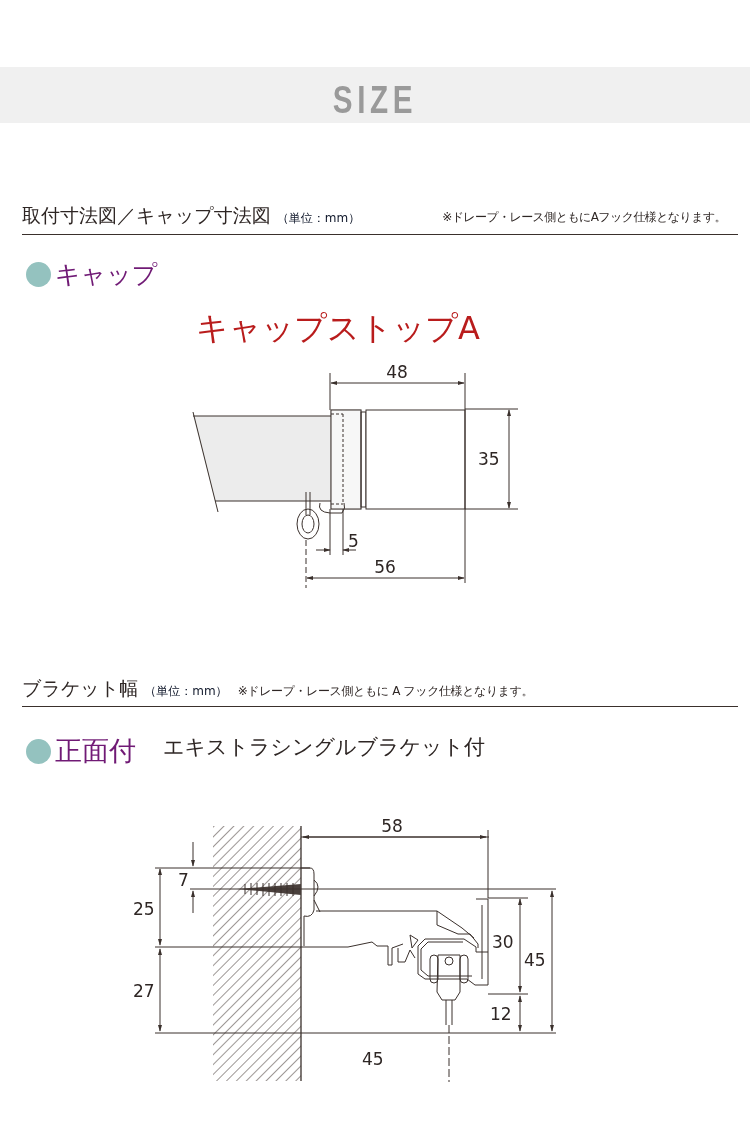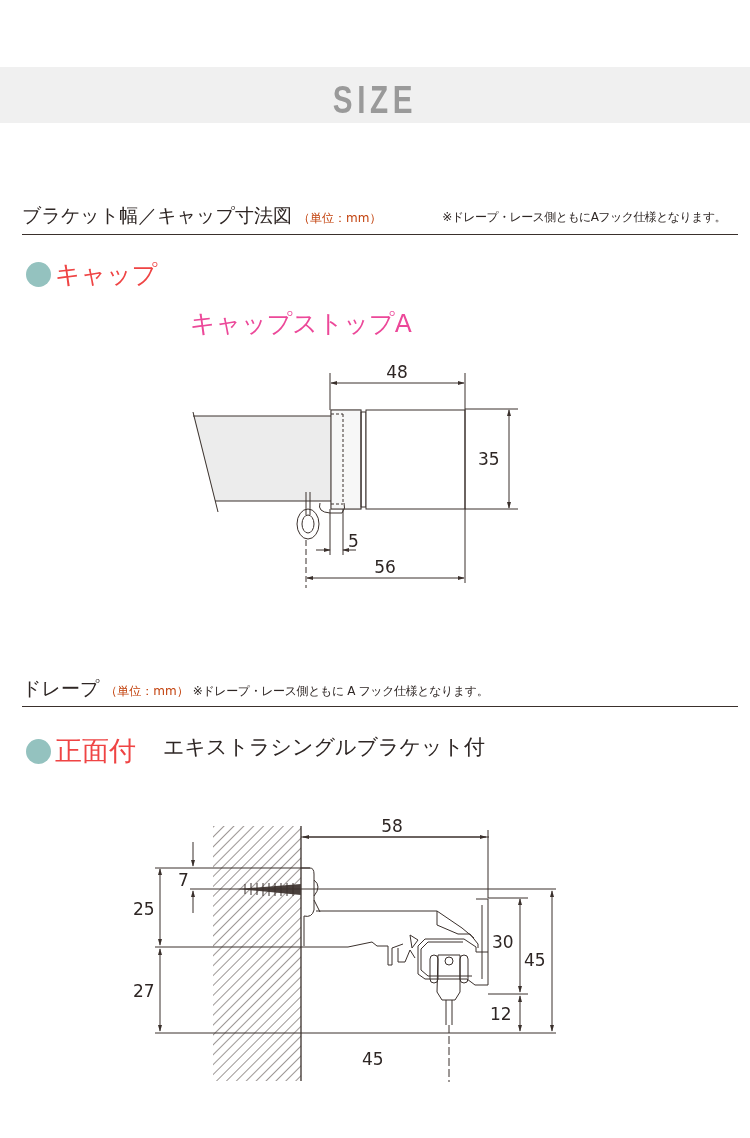--- a/index.html
+++ b/index.html
@@ -5,58 +5,58 @@
   html, body { margin:0; padding:0; background:#ffffff; }
   body { width:750px; height:1138px; position:relative; overflow:hidden;
          font-family:"DejaVu Sans", sans-serif; color:#3a302c; }
   .band { position:absolute; left:0; top:67px; width:750px; height:56px; background:#f0f0f0; }
   .band-title { position:absolute; left:0; right:0; top:12px; text-align:center;
          font-family:"Liberation Sans", sans-serif; font-weight:bold; font-size:38px;
          letter-spacing:6px; color:#9a9a9a; transform:scaleX(0.78); }
   .heading { position:absolute; left:22px; width:716px; border-bottom:1.5px solid #3a302c;
          white-space:nowrap; }
   .heading .main { font-size:19px; color:#2e2624; }
-  .heading .unit { font-size:12px; color:#c2410c; }
+  .heading .unit { font-size:12px; color:#0f172a; }
   .heading .note { font-size:12px; color:#2e2624; }
   .h1 { top:203px; height:31px; }
   .h1 .unit { margin-left:6px; }
   .h1 .note { position:absolute; right:12px; top:6px; letter-spacing:-0.6px; }
   .h2 { top:676px; height:30px; }
   .h2 .unit { margin-left:6px; }
-  .h2 .note { margin-left:4px; letter-spacing:-0.4px; }
-  .section { position:absolute; display:flex; align-items:center; color:#ef4444; }
+  .h2 .note { margin-left:10px; letter-spacing:-0.4px; }
+  .section { position:absolute; display:flex; align-items:center; color:#701a75; }
   .dot { width:25px; height:25px; border-radius:50%; background:#94c2bf; margin-right:4px; }
   .sec1 { left:26px; top:258px; font-size:25px; }
   .sec2 { left:26px; top:733px; font-size:27px;text-align:center; }
-  .product-title { position:absolute; left:190px; top:307px; font-size:25px; color:#ec4899; }
+  .product-title { position:absolute; left:196px; top:307px; font-size:32px; color:#b91c1c; }
   .bracket-desc { position:absolute; left:163px; top:735px; font-size:21px; color:#2e2624; line-height:25px; }
   svg { position:absolute; left:0; top:0; }
   .dim { font-family:"DejaVu Sans", sans-serif; font-size:17px; fill:#2e2624; }
 </style>
 </head>
 <body>
 
 <div class="band">
   <div class="band-title">SIZE</div>
 </div>
 
 <div class="heading h1">
-  <span class="main">ブラケット幅／キャップ寸法図</span><span class="unit">（単位：mm）</span>
+  <span class="main">取付寸法図／キャップ寸法図</span><span class="unit">（単位：mm）</span>
   <span class="note">※ドレープ・レース側ともにAフック仕様となります。</span>
 </div>
 
 <div class="section sec1">
   <span class="dot"></span>
   <span>キャップ</span>
 </div>
 
 <div class="product-title">キャップストップA</div>
 
 <div class="heading h2">
-  <span class="main">ドレープ</span><span class="unit">（単位：mm）</span><span class="note">※ドレープ・レース側ともに A フック仕様となります。</span>
+  <span class="main">ブラケット幅</span><span class="unit">（単位：mm）</span><span class="note">※ドレープ・レース側ともに A フック仕様となります。</span>
 </div>
 
 <div class="section sec2">
   <span class="dot"></span>
   <span>正面付</span>
 </div>
 
 <div class="bracket-desc">
   <div>エキストラシングルブラケット付</div>
 </div>

